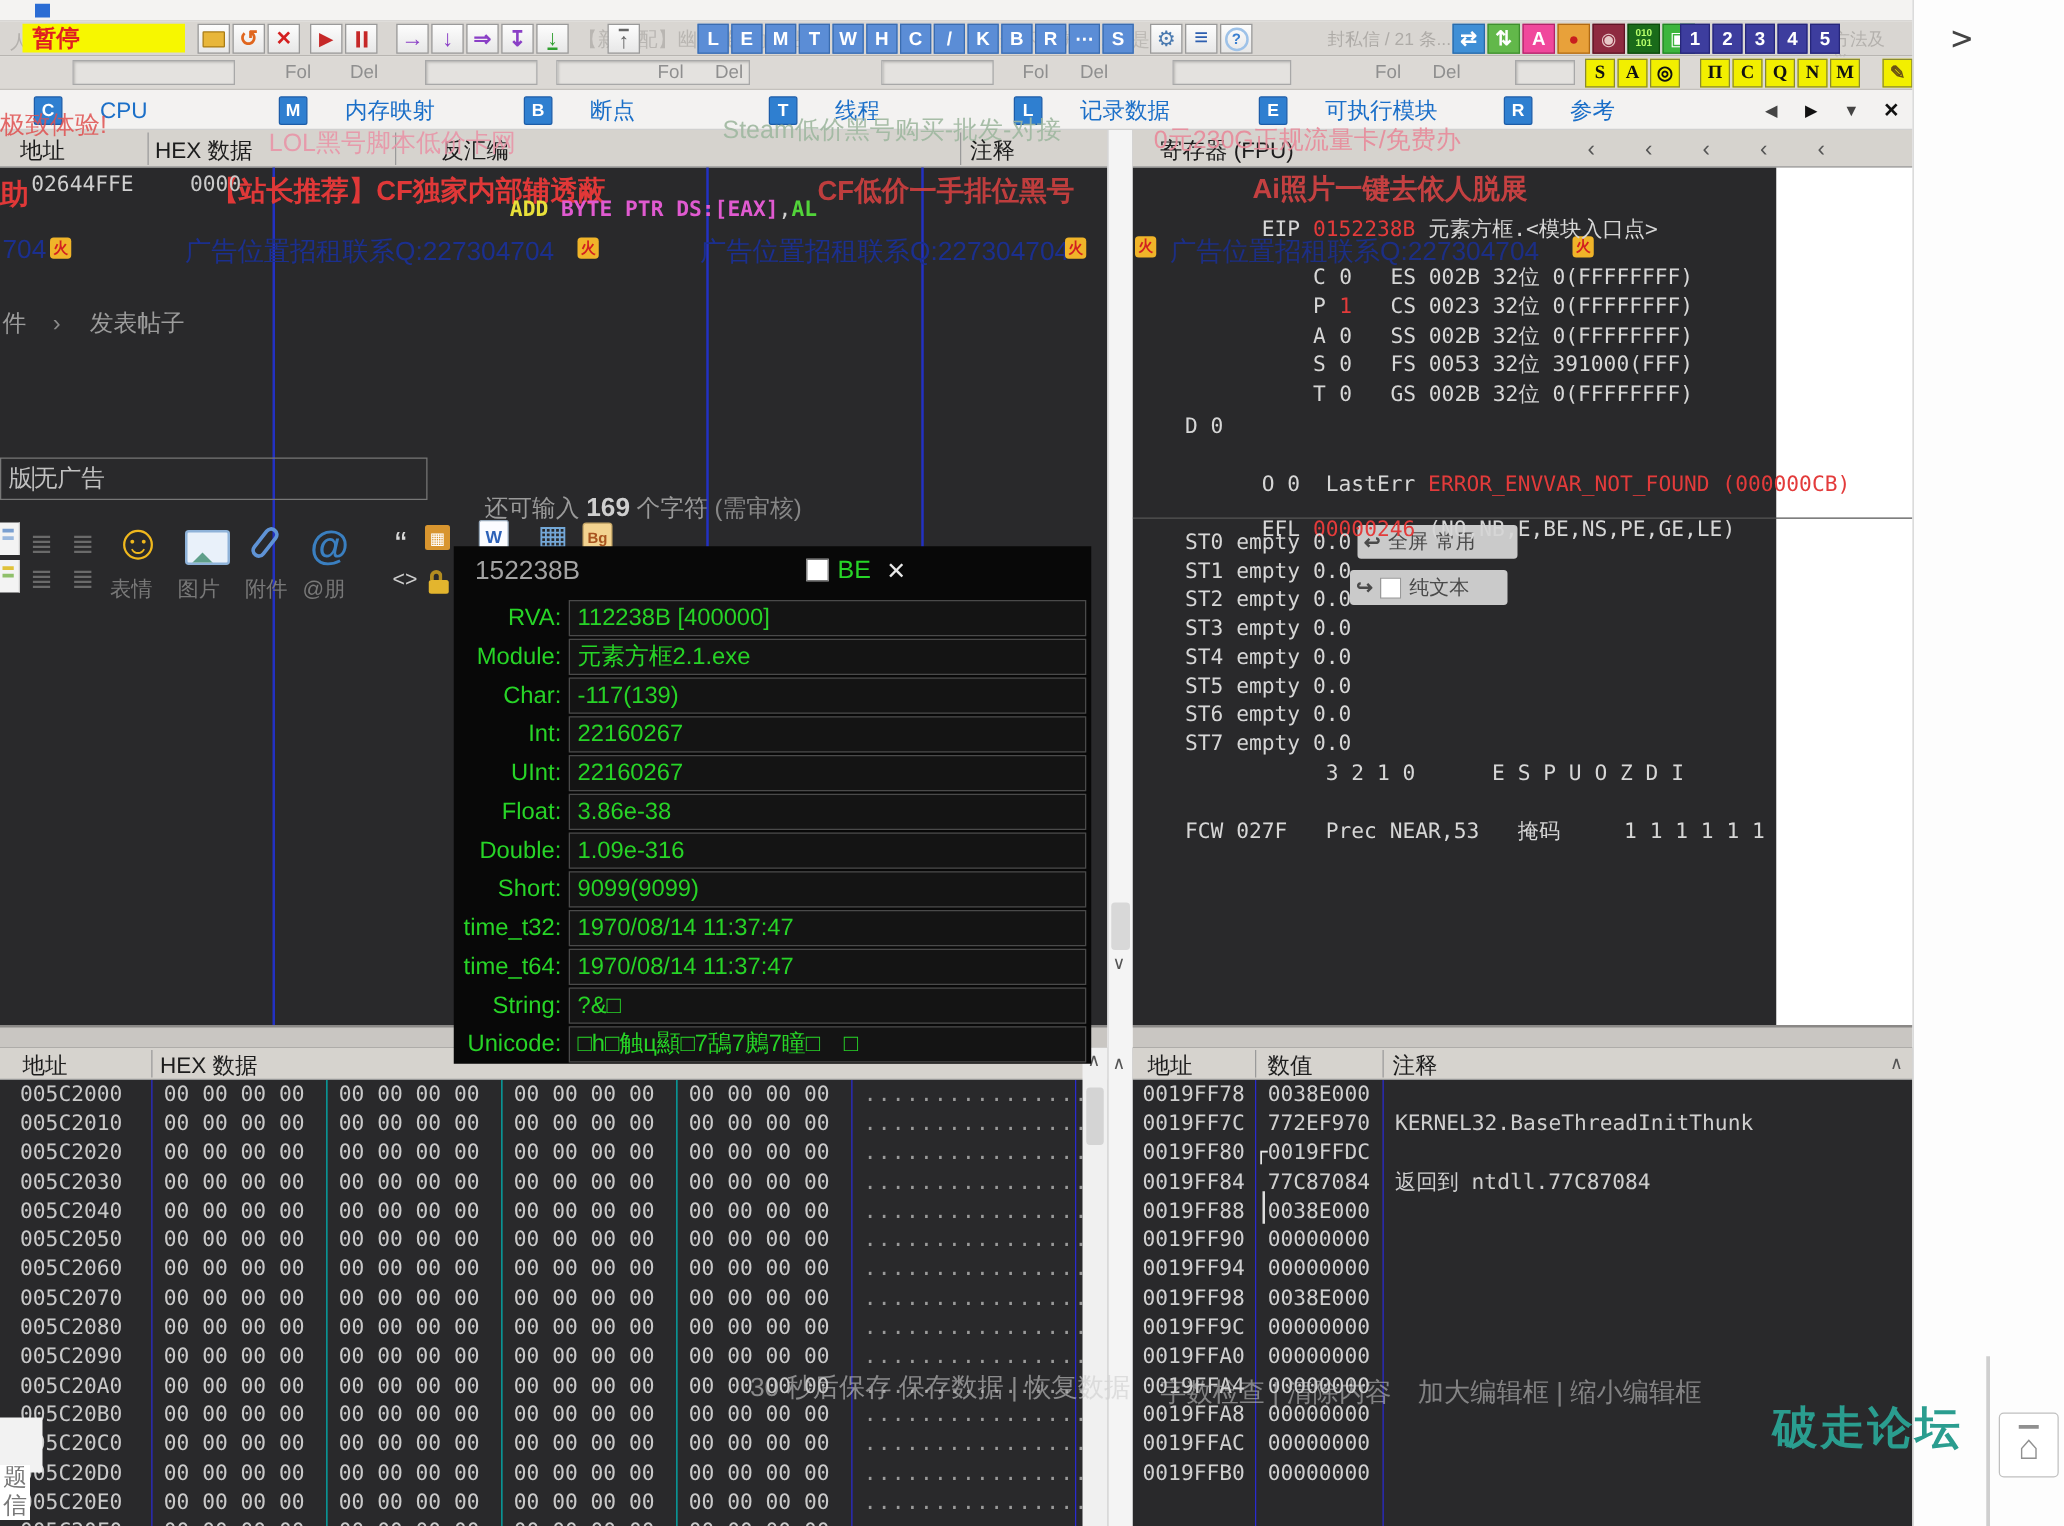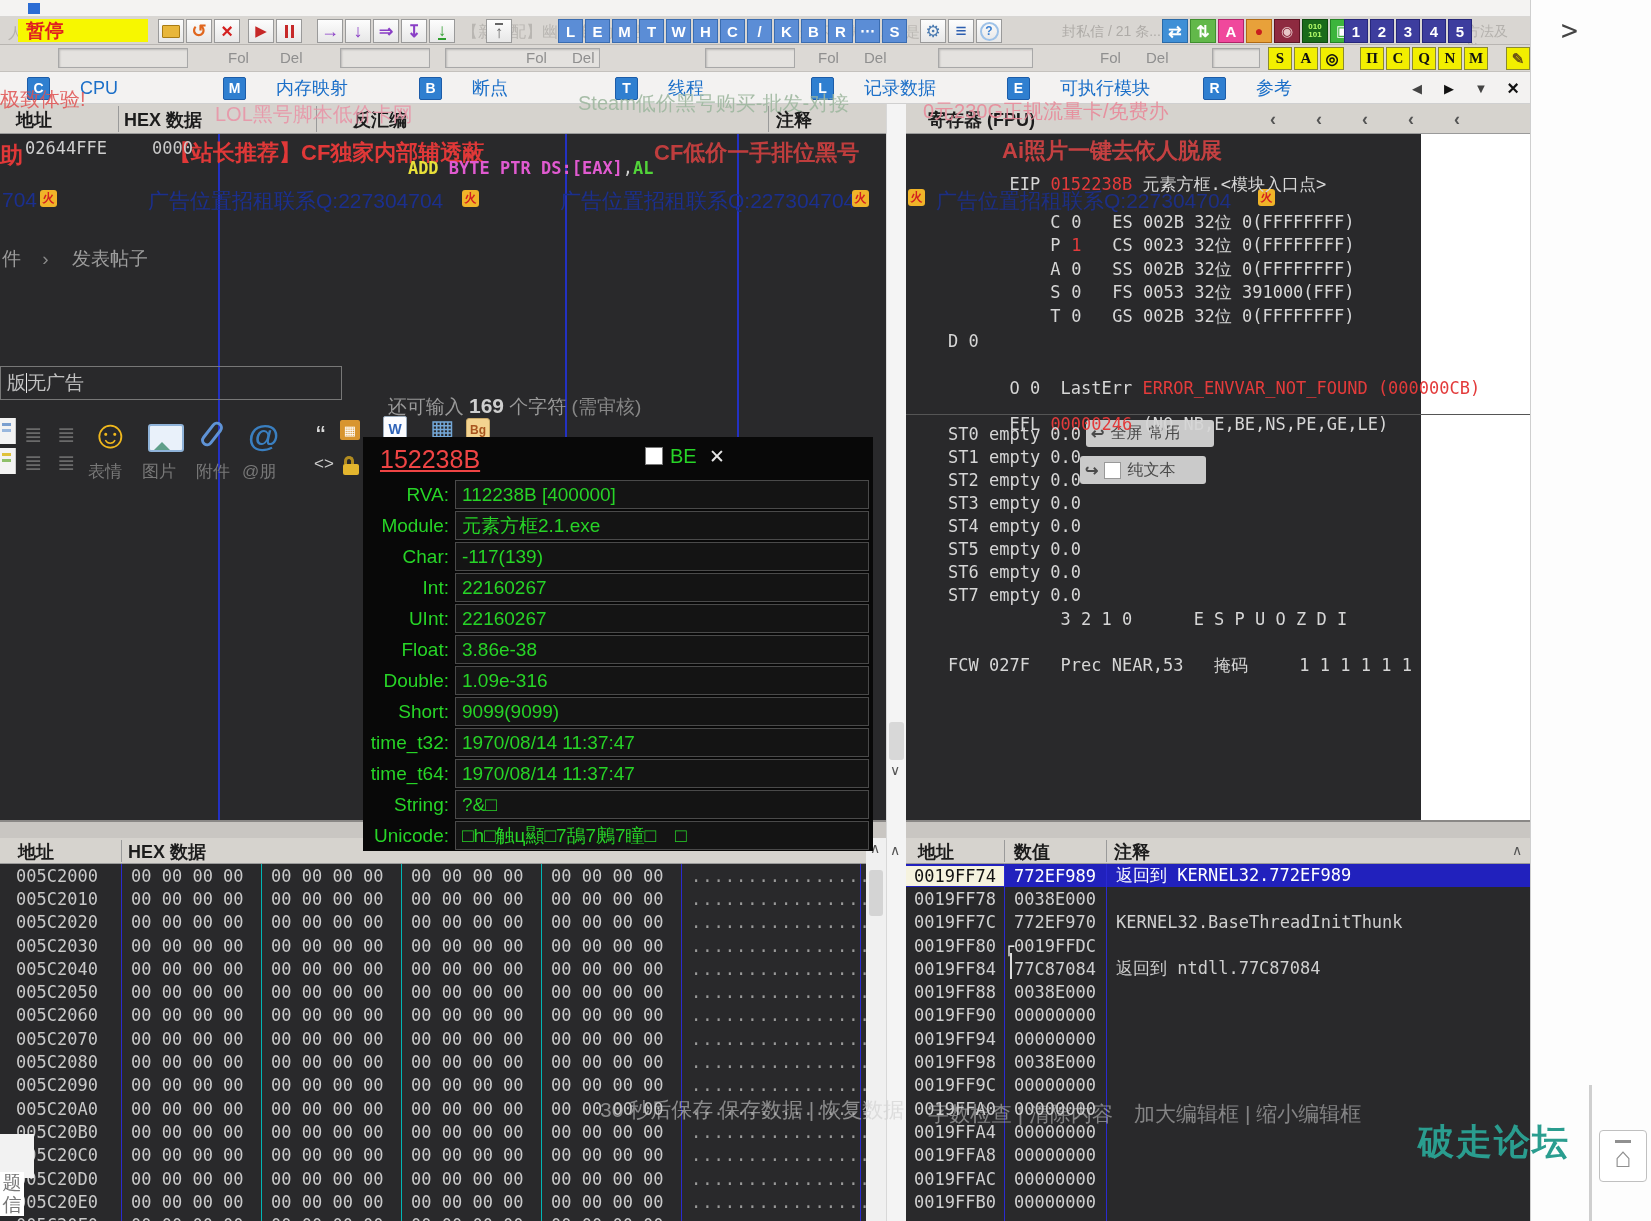--- a/index.html
+++ b/index.html
@@ -19,21 +19,21 @@
   .inbox{height:20px;background:#e4e2df;border:1px solid #a8a8a8;box-shadow:inset 1px 1px 2px rgba(0,0,0,.18);box-sizing:border-box;}
   .fol{position:absolute;color:#8f8f8f;font-size:15px;}
   
   .tab{width:196px;height:26px;display:flex;align-items:center;}
   .tabicon{width:21px;height:21px;background:#2f7fd0;border:1px solid #1c5ca8;border-radius:2px;color:#fff;
            font-weight:bold;font-size:14px;display:flex;align-items:center;justify-content:center;}
   .tablabel{margin-left:30px;font-size:18px;color:#1b6fc8;}
   .navb{width:26px;height:24px;display:flex;align-items:center;justify-content:center;color:#444;font-size:13px;}
   
   .panel{background:#29292b;}
-  .phead{background:#d6d3ce;border-bottom:1px solid #9a9a9a;box-sizing:border-box;font-weight:bold;}
+  .phead{background:#d6d3ce;border-bottom:1px solid #9a9a9a;box-sizing:border-box;}
   .phead span{font-size:18px;color:#1c1c1c;}
   .vsep{width:1px;background:#9a9a9a;}
   
   .regline{font-family:"DejaVu Sans Mono",monospace;font-size:17px;color:#d6d6d6;white-space:pre;line-height:23px;}
   .red{color:#e33b3b;}
   .rf{display:inline-block;width:21px;}
   .rv{display:inline-block;width:41px;}
   .flagrow{height:23.4px;}
   .strow{height:23px;font-family:"DejaVu Sans Mono",monospace;font-size:17px;color:#d6d6d6;white-space:pre;}
   
@@ -621,27 +621,20 @@
   <div class="abs panel" style="left:906px;top:838px;width:624px;height:383px;">
     <div class="phead abs" style="left:0;top:0;width:624px;height:26px;">
       <span class="abs" style="left:12px;top:2px;">地址</span>
       <span class="abs" style="left:108px;top:2px;">数值</span>
       <span class="abs" style="left:208px;top:2px;">注释</span>
       <div class="vsep abs" style="left:98px;top:2px;height:22px;"></div>
       <div class="vsep abs" style="left:200px;top:2px;height:22px;"></div>
     </div>
     <div class="abs" style="left:0;top:26px;width:624px;">
 
-        <div class="srow sel">
-          <span class="s-addr">0019FF74</span>
-          <span class="s-val">
-            <span>772EF989</span>
-          </span>
-          <span class="s-com">返回到 KERNEL32.772EF989</span>
-        </div>
 
         <div class="srow">
           <span class="s-addr">0019FF78</span>
           <span class="s-val">
             <span>0038E000</span>
           </span>
           <span class="s-com"></span>
         </div>
 
         <div class="srow">
@@ -769,21 +762,21 @@
 
   <div class="abs" style="left:1530px;top:0;width:121px;height:1221px;background:#fdfdfd;border-left:1px solid #cfcfcf;box-sizing:border-box;z-index:5;">
     <span class="abs" style="left:30px;top:14px;font-size:28px;color:#444;font-family:'DejaVu Sans Mono',monospace;">&gt;</span>
     <div class="abs" style="left:58px;top:1085px;width:3px;height:136px;background:#cfcfcf;"></div>
     <div class="abs" style="left:68px;top:1130px;width:46px;height:50px;background:#fff;border:1px solid #c0c0c0;border-radius:4px;display:flex;align-items:center;justify-content:center;">
       <span style="font-size:28px;color:#909090;border-top:3px solid #909090;line-height:30px;">⌂</span>
     </div>
   </div>
 
   <div class="abs" style="left:363px;top:437px;width:510px;height:414px;background:#080808;z-index:10;">
-    <span class="abs" style="left:17px;top:8px;color:#ef4444;font-size:25px;text-decoration:underline;">152238B</span>
+    <span class="abs" style="left:17px;top:8px;color:#a3a3a3;font-size:21px;">152238B</span>
     <span class="abs" style="left:282px;top:10px;width:16px;height:16px;background:#fff;border:1px solid #777;"></span>
     <span class="abs" style="left:307px;top:8px;color:#27d427;font-size:20px;">BE</span>
     <span class="abs" style="left:346px;top:8px;color:#e8e8e8;font-size:19px;">✕</span>
     <div class="abs" style="left:0;top:42px;width:510px;">
 
         <div class="pprow">
           <span class="pplabel">RVA:</span>
           <span class="ppval">112238B [400000]</span>
         </div>
 

